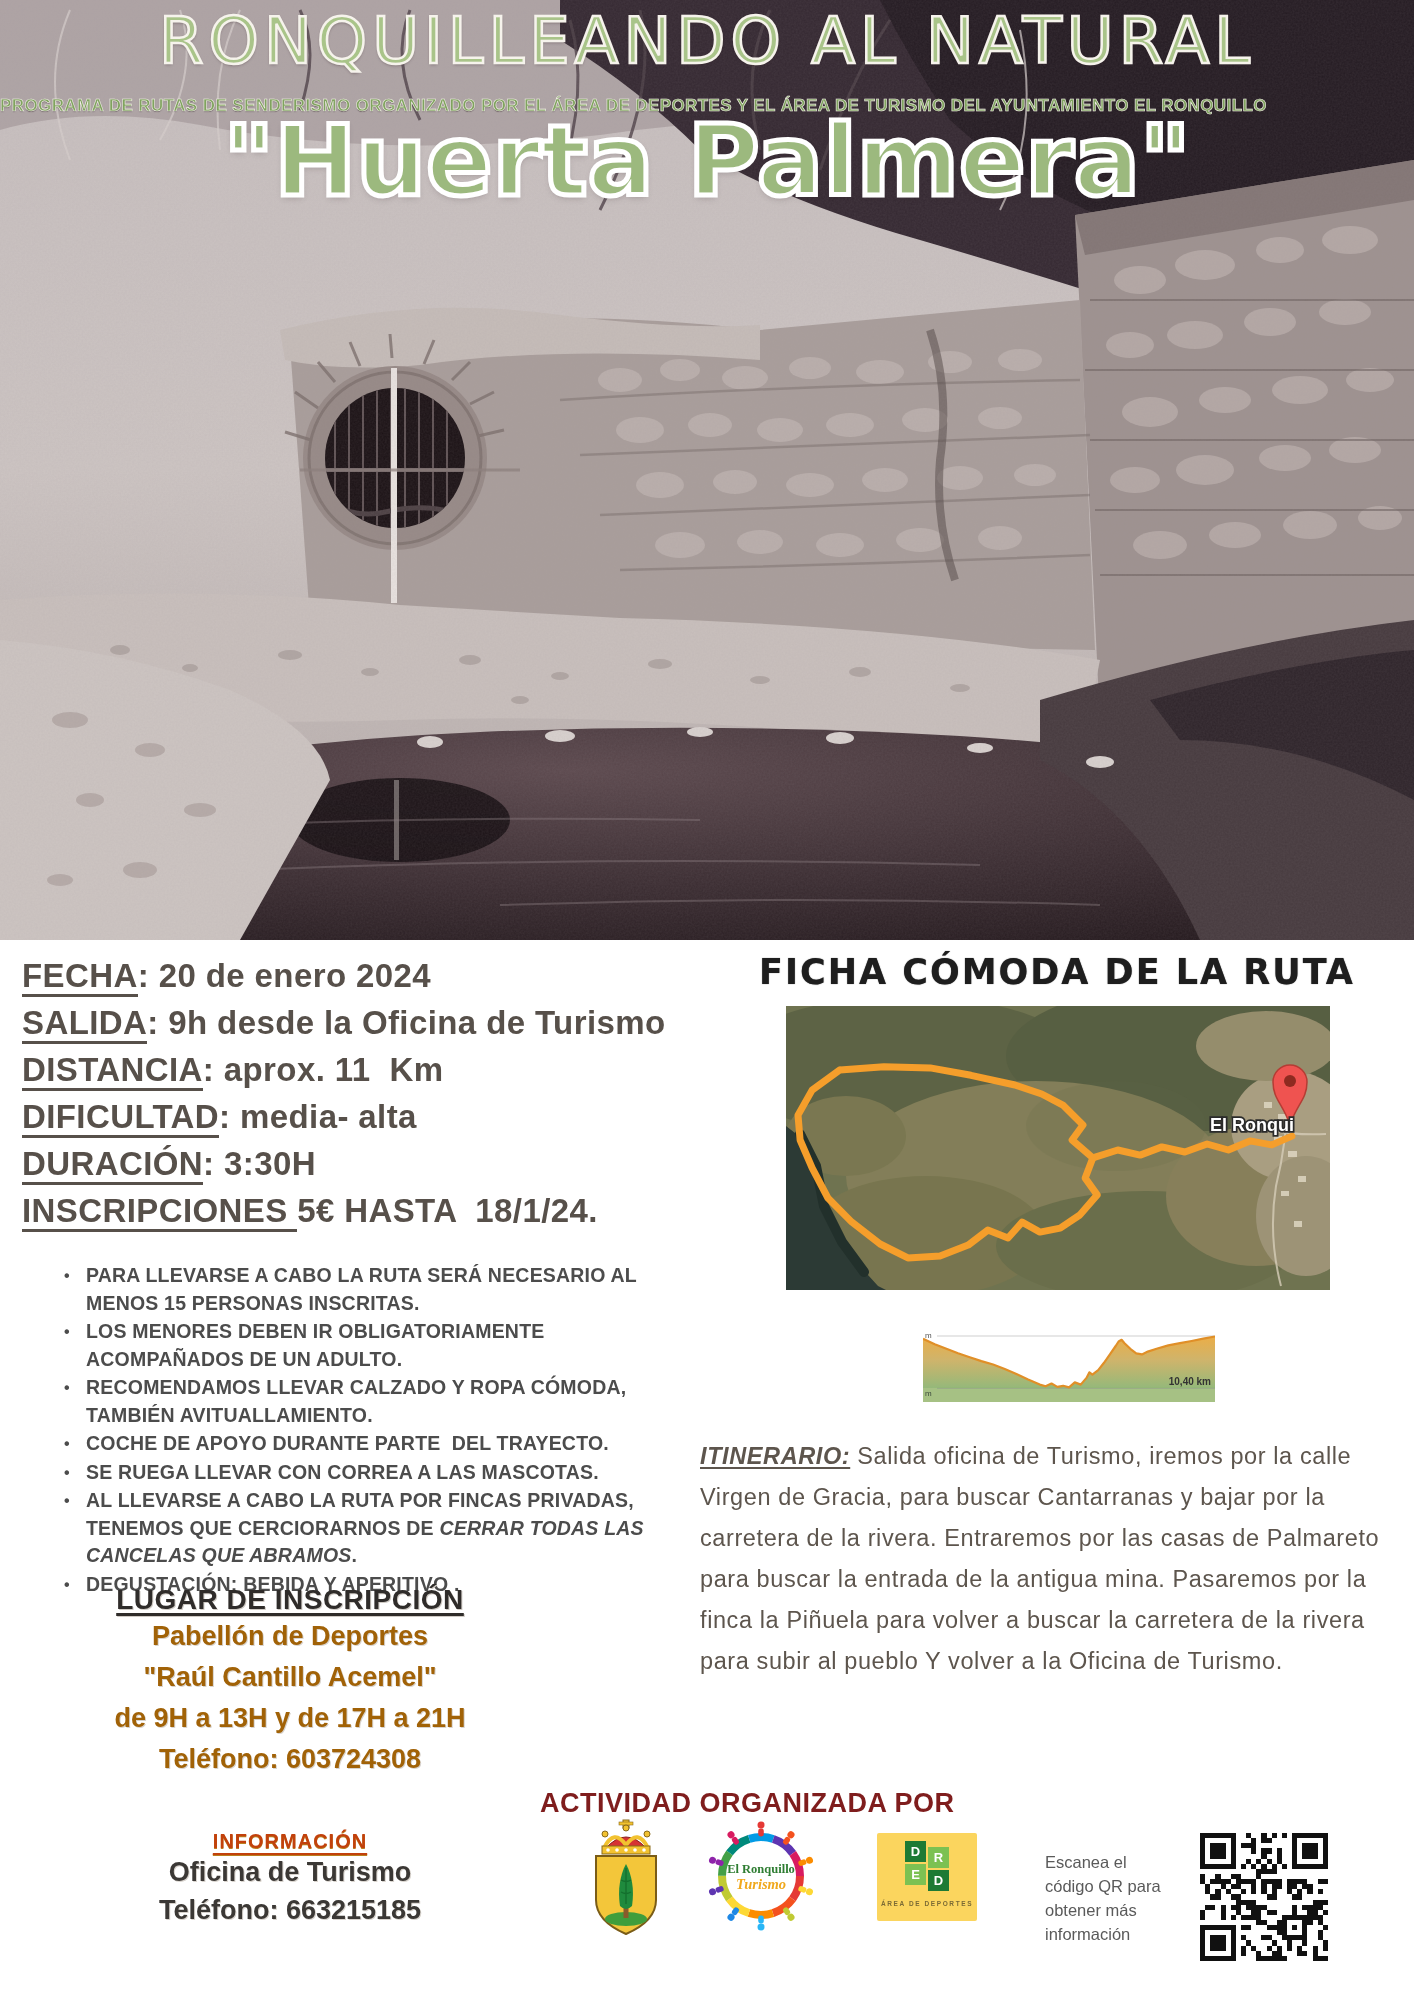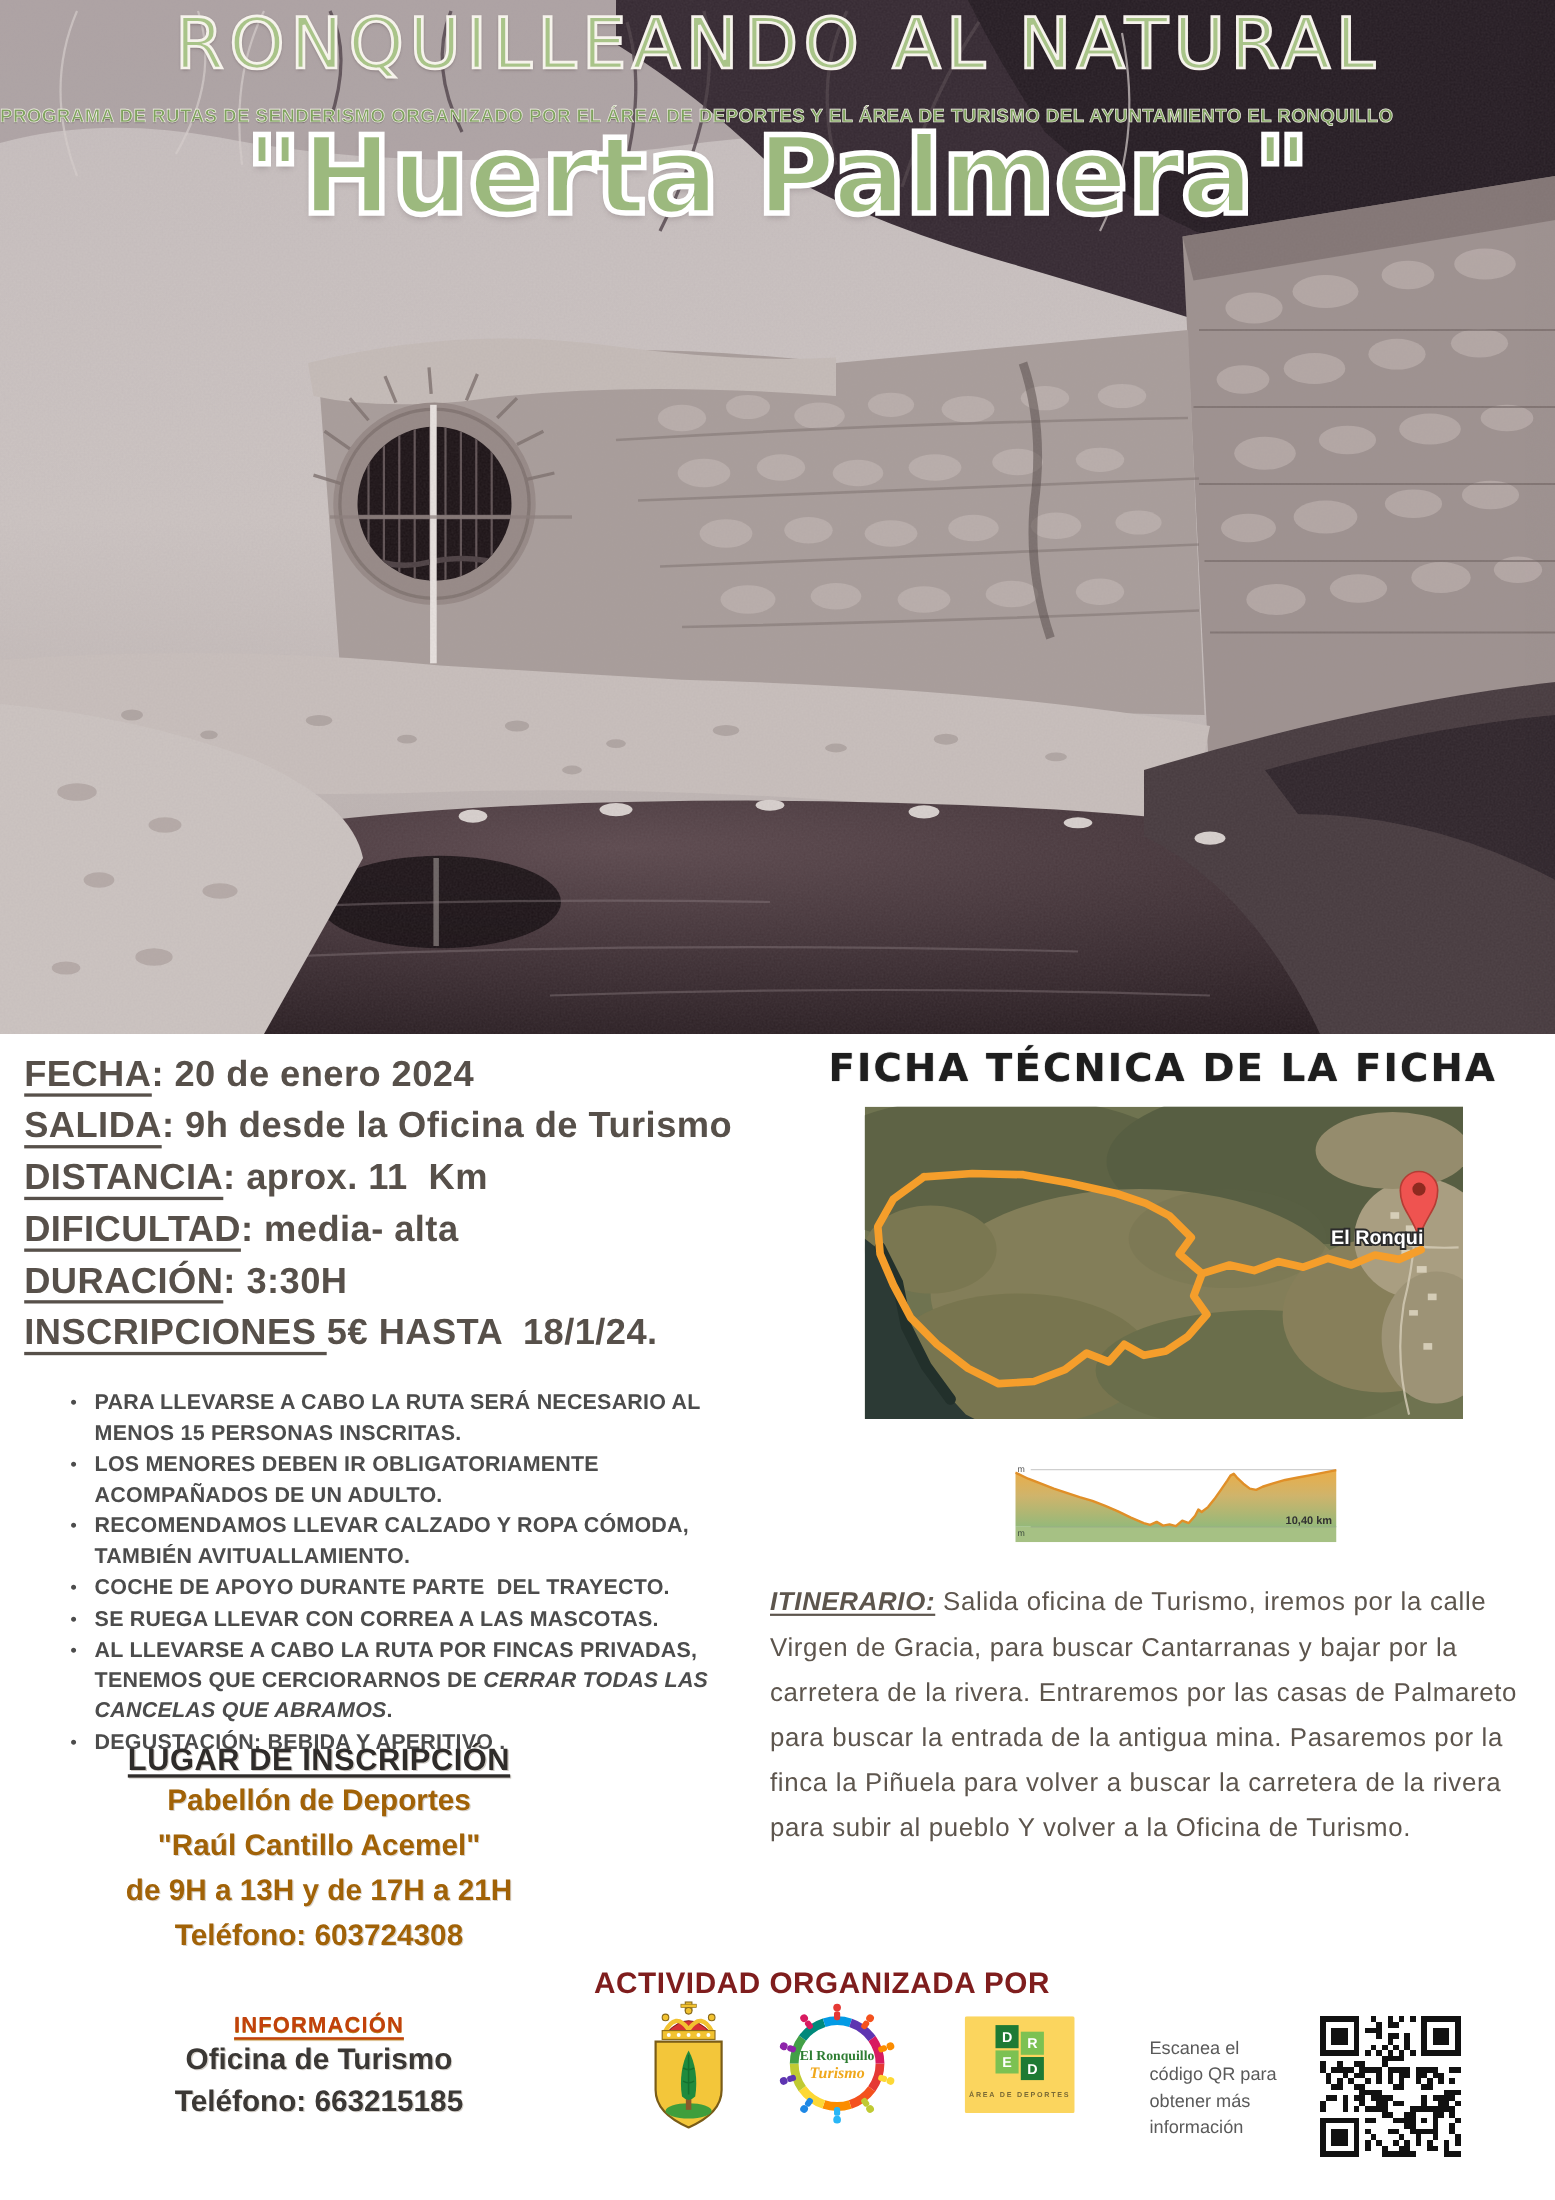--- a/index.html
+++ b/index.html
@@ -295,21 +295,21 @@
     <div class="line">de 9H a 13H y de 17H a 21H</div>
     <div class="line">Teléfono: 603724308</div>
   </div>
 
   <div class="abs information">
     <div class="head">INFORMACIÓN</div>
     <div class="line">Oficina de Turismo</div>
     <div class="line">Teléfono: 663215185</div>
   </div>
 
-  <div class="abs ficha-head">FICHA TÉCNICA DE LA FICHA</div>
+  <div class="abs ficha-head">FICHA CÓMODA DE LA RUTA</div>
 
   <div class="abs map-box">
     <svg id="route-map-svg" width="544" height="284" viewBox="0 0 544 284" xmlns="http://www.w3.org/2000/svg">
       <rect width="544" height="284" fill="#6f7350"></rect>
       <g opacity=".9">
         <ellipse cx="120" cy="60" rx="180" ry="70" fill="#5c6244"></ellipse>
         <ellipse cx="420" cy="50" rx="200" ry="75" fill="#555d41"></ellipse>
         <ellipse cx="250" cy="170" rx="190" ry="95" fill="#86805a"></ellipse>
         <ellipse cx="140" cy="230" rx="120" ry="60" fill="#79764f"></ellipse>
         <ellipse cx="360" cy="240" rx="150" ry="55" fill="#6a6e4b"></ellipse>

